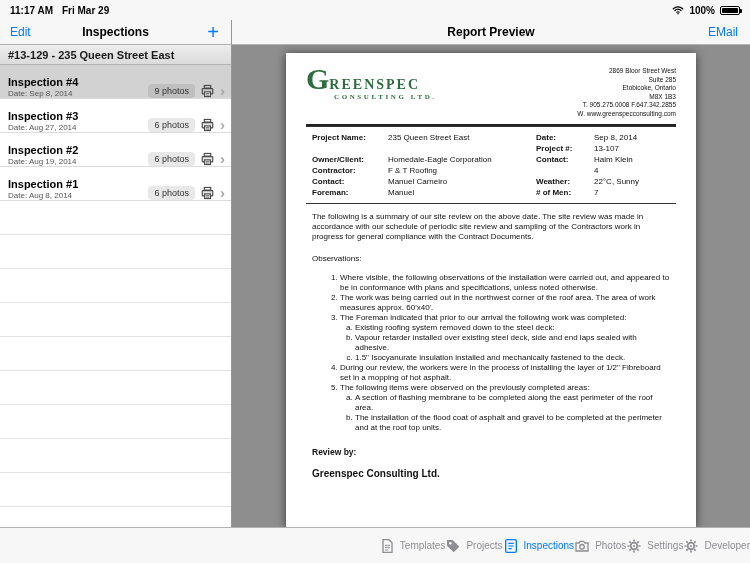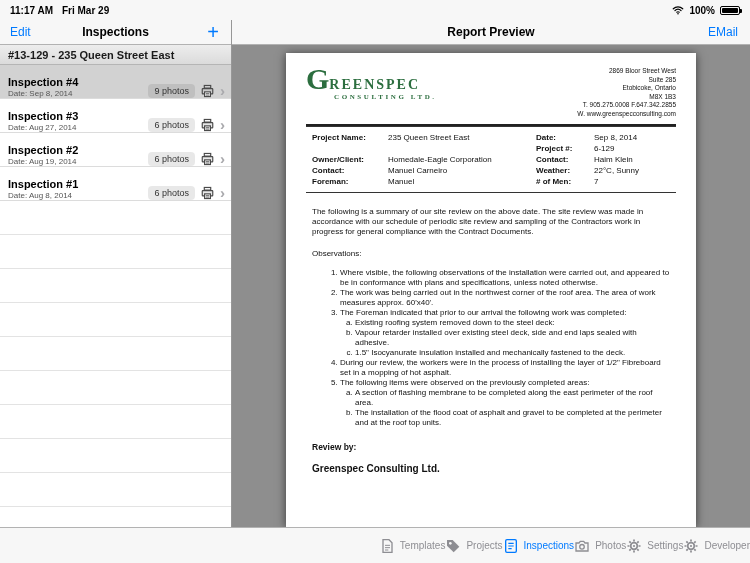--- a/index.html
+++ b/index.html
@@ -44,21 +44,21 @@
   .logo-main{display:flex;align-items:baseline}
   .logo-g{font-size:30px;line-height:24px;font-weight:bold}
   .logo-rest{font-size:14px;letter-spacing:2px;font-weight:bold}
   .logo-sub{font-size:7px;letter-spacing:2.6px;margin-left:28px;font-weight:bold}
   .address{text-align:right;font-size:6.5px;line-height:8.5px;color:#111}
   .doc-rule{height:2px;background:#222;margin-top:6px}
   .doc-title{text-align:center;font-size:14px;font-weight:bold;margin:12px 0 10px;color:#000}
   .fields{border-top:1px solid #333;border-bottom:1px solid #333;padding:5px 6px}
   .frow{display:grid;grid-template-columns:76px 148px 58px 1fr;font-size:8px;line-height:11px}
   .fl{font-weight:bold}
-  .intro{font-size:8px;line-height:10px;margin:14px 6px 0}
+  .intro{font-size:8px;line-height:10px;margin:8px 6px 0}
   .obs-label{font-size:8px;margin:12px 6px 0}
   ol.obs{font-size:8px;line-height:10px;margin:10px 6px 0 0;padding-left:34px}
   ol.obs>li{margin:0}
   ol.sub{list-style-type:lower-alpha;padding-left:15px;margin:0}
   .review{font-size:8.5px;font-weight:bold;margin:14px 6px 0}
   .company{font-size:10px;font-weight:bold;margin:11px 6px 0}
   
   .tab-bar{height:36px;background:#f7f7f7;border-top:1px solid #b2b2b2;display:flex;align-items:center;justify-content:flex-end;flex:none}
   .tab{display:flex;align-items:center;gap:5px;color:#8e8e93;cursor:pointer}
   .tab.active{color:var(--accent,#007aff)}
@@ -206,27 +206,33 @@
               <div class="frow">
        <span class="fl">Project Name:</span>
        <span class="fv">235 Queen Street East</span>
        <span class="fl">Date:</span>
        <span class="fv">Sep 8, 2014</span>
      </div>
               <div class="frow">
        <span class="fl"></span>
        <span class="fv"></span>
        <span class="fl">Project #:</span>
-       <span class="fv">6-129</span>
+       <span class="fv">13-107</span>
      </div>
               <div class="frow">
        <span class="fl">Owner/Client:</span>
        <span class="fv">Homedale-Eagle Corporation</span>
        <span class="fl">Contact:</span>
        <span class="fv">Haim Klein</span>
+     </div>
+              <div class="frow">
+       <span class="fl">Contractor:</span>
+       <span class="fv">F &amp; T Roofing</span>
+       <span class="fl"></span>
+       <span class="fv">4</span>
      </div>
               <div class="frow">
        <span class="fl">Contact:</span>
        <span class="fv">Manuel Carneiro</span>
        <span class="fl">Weather:</span>
        <span class="fv">22°C, Sunny</span>
      </div>
               <div class="frow">
        <span class="fl">Foreman:</span>
        <span class="fv">Manuel</span>

